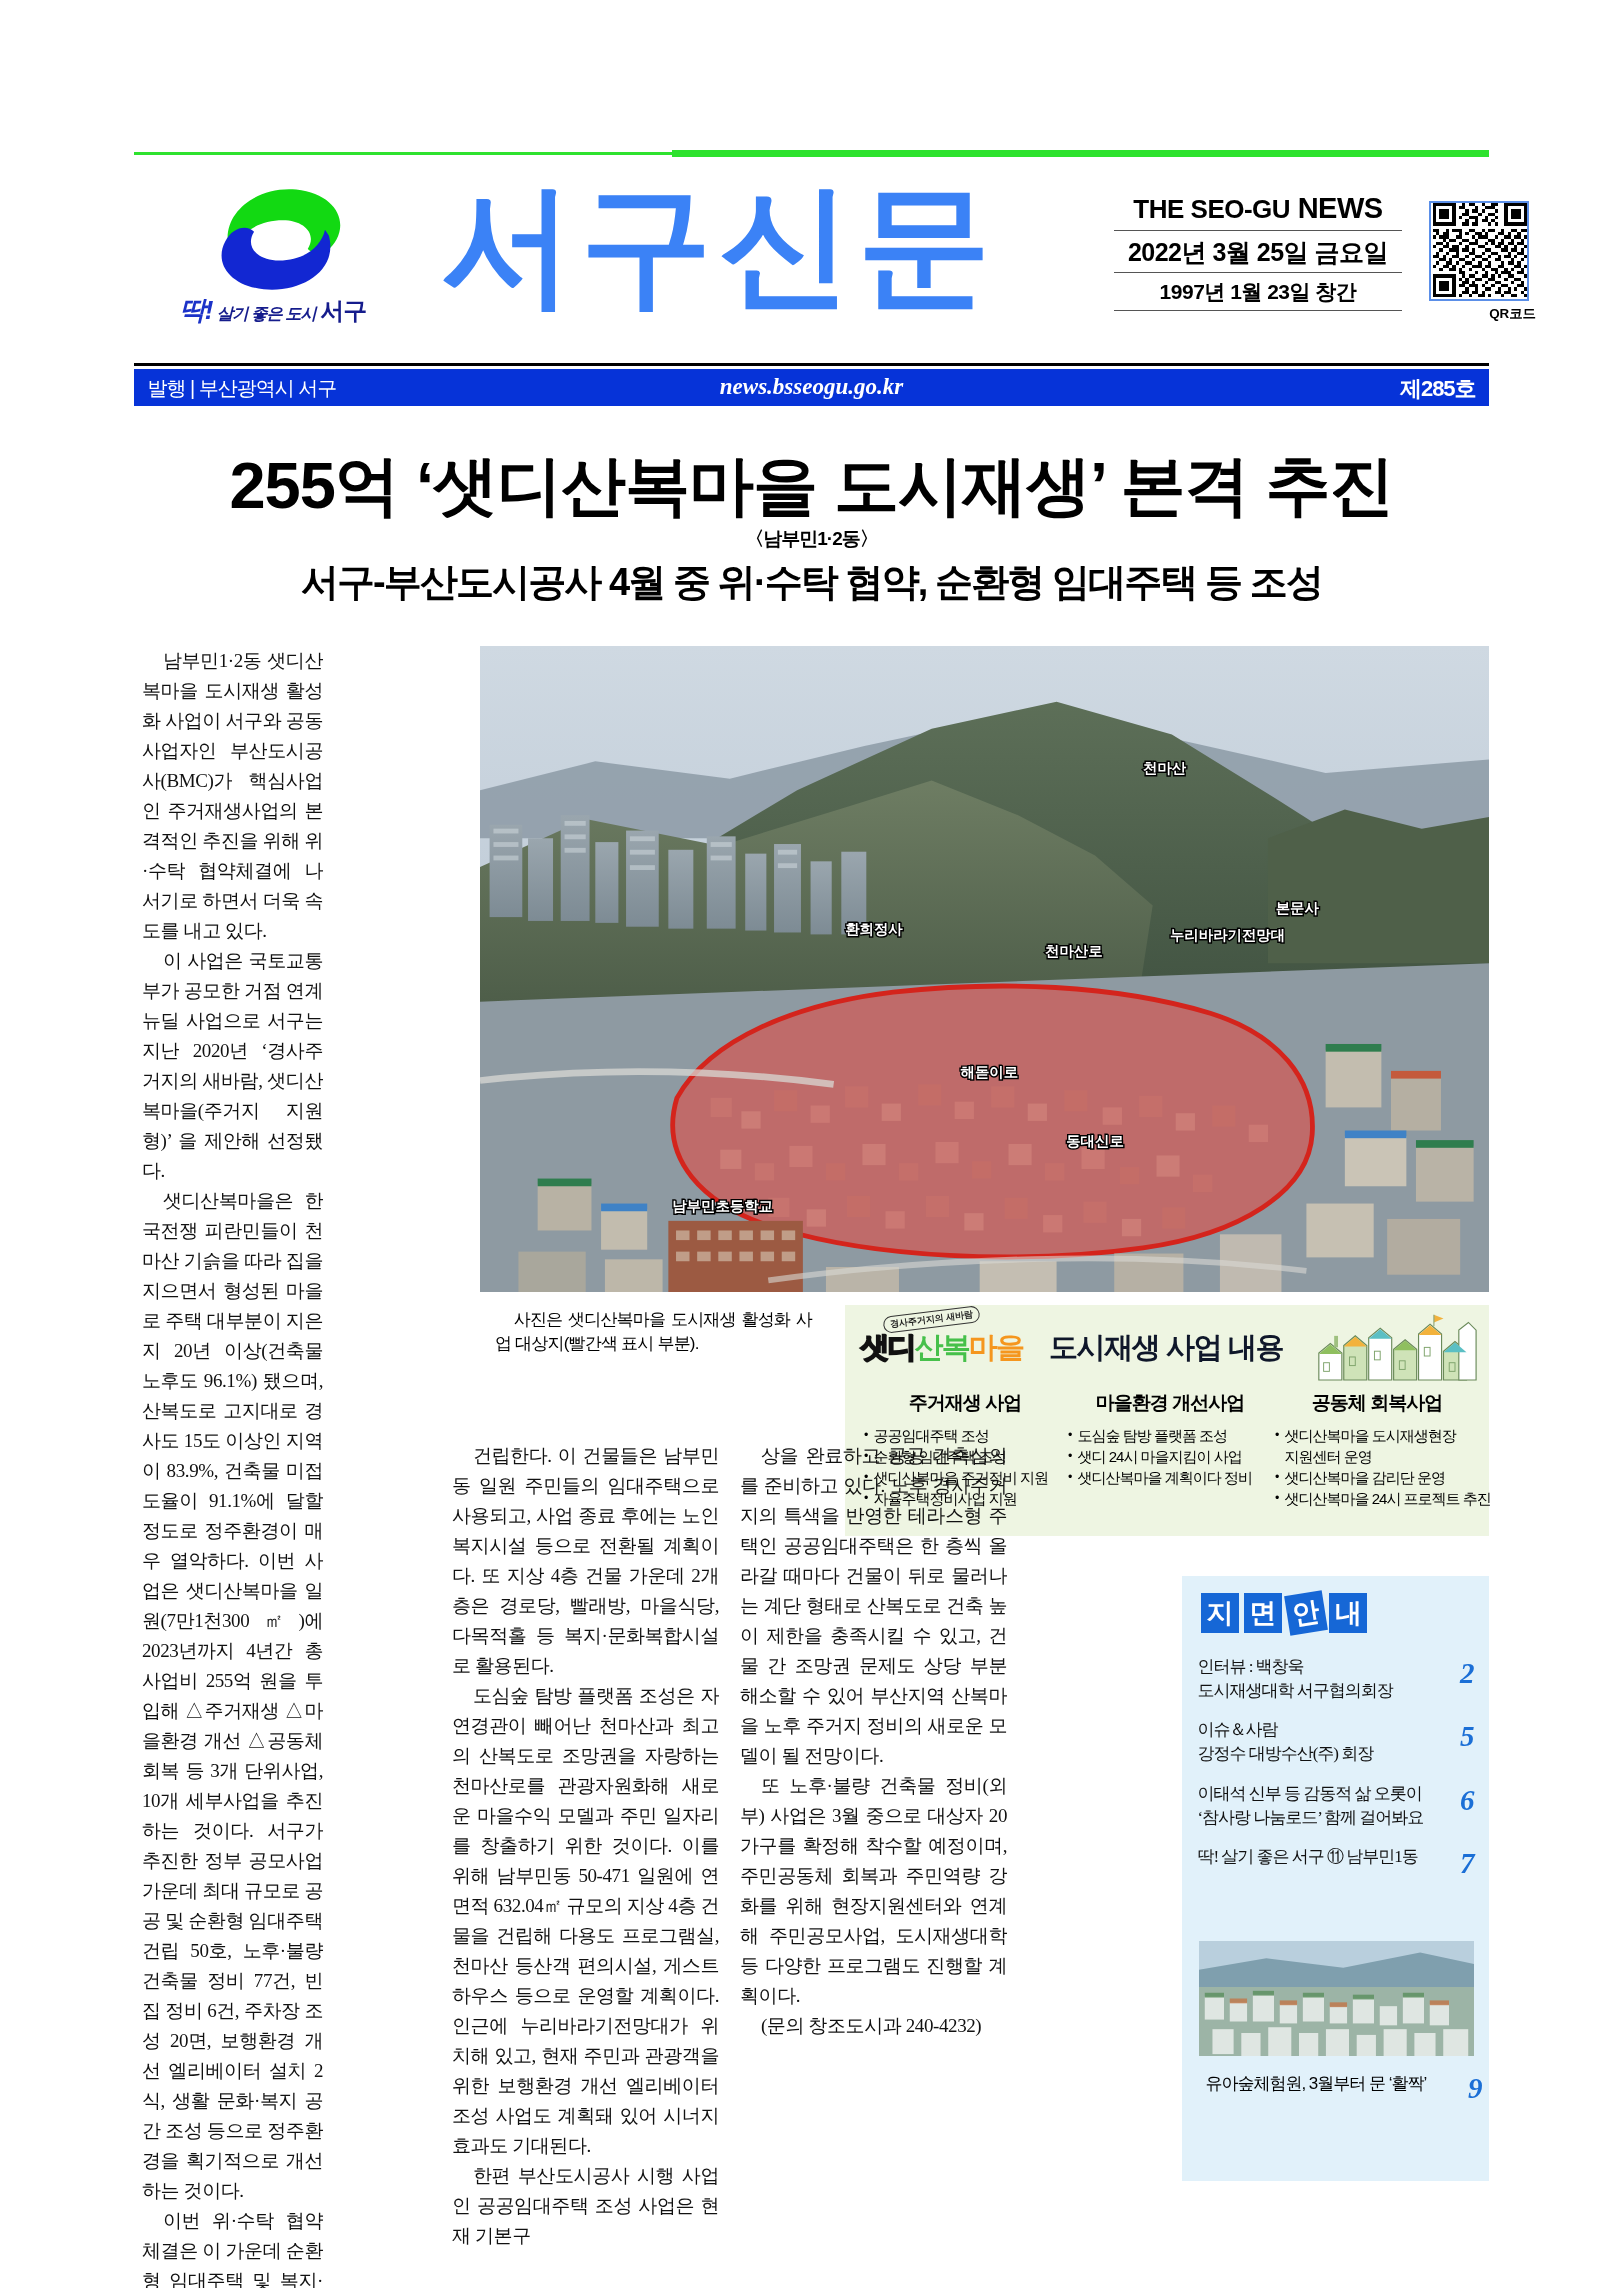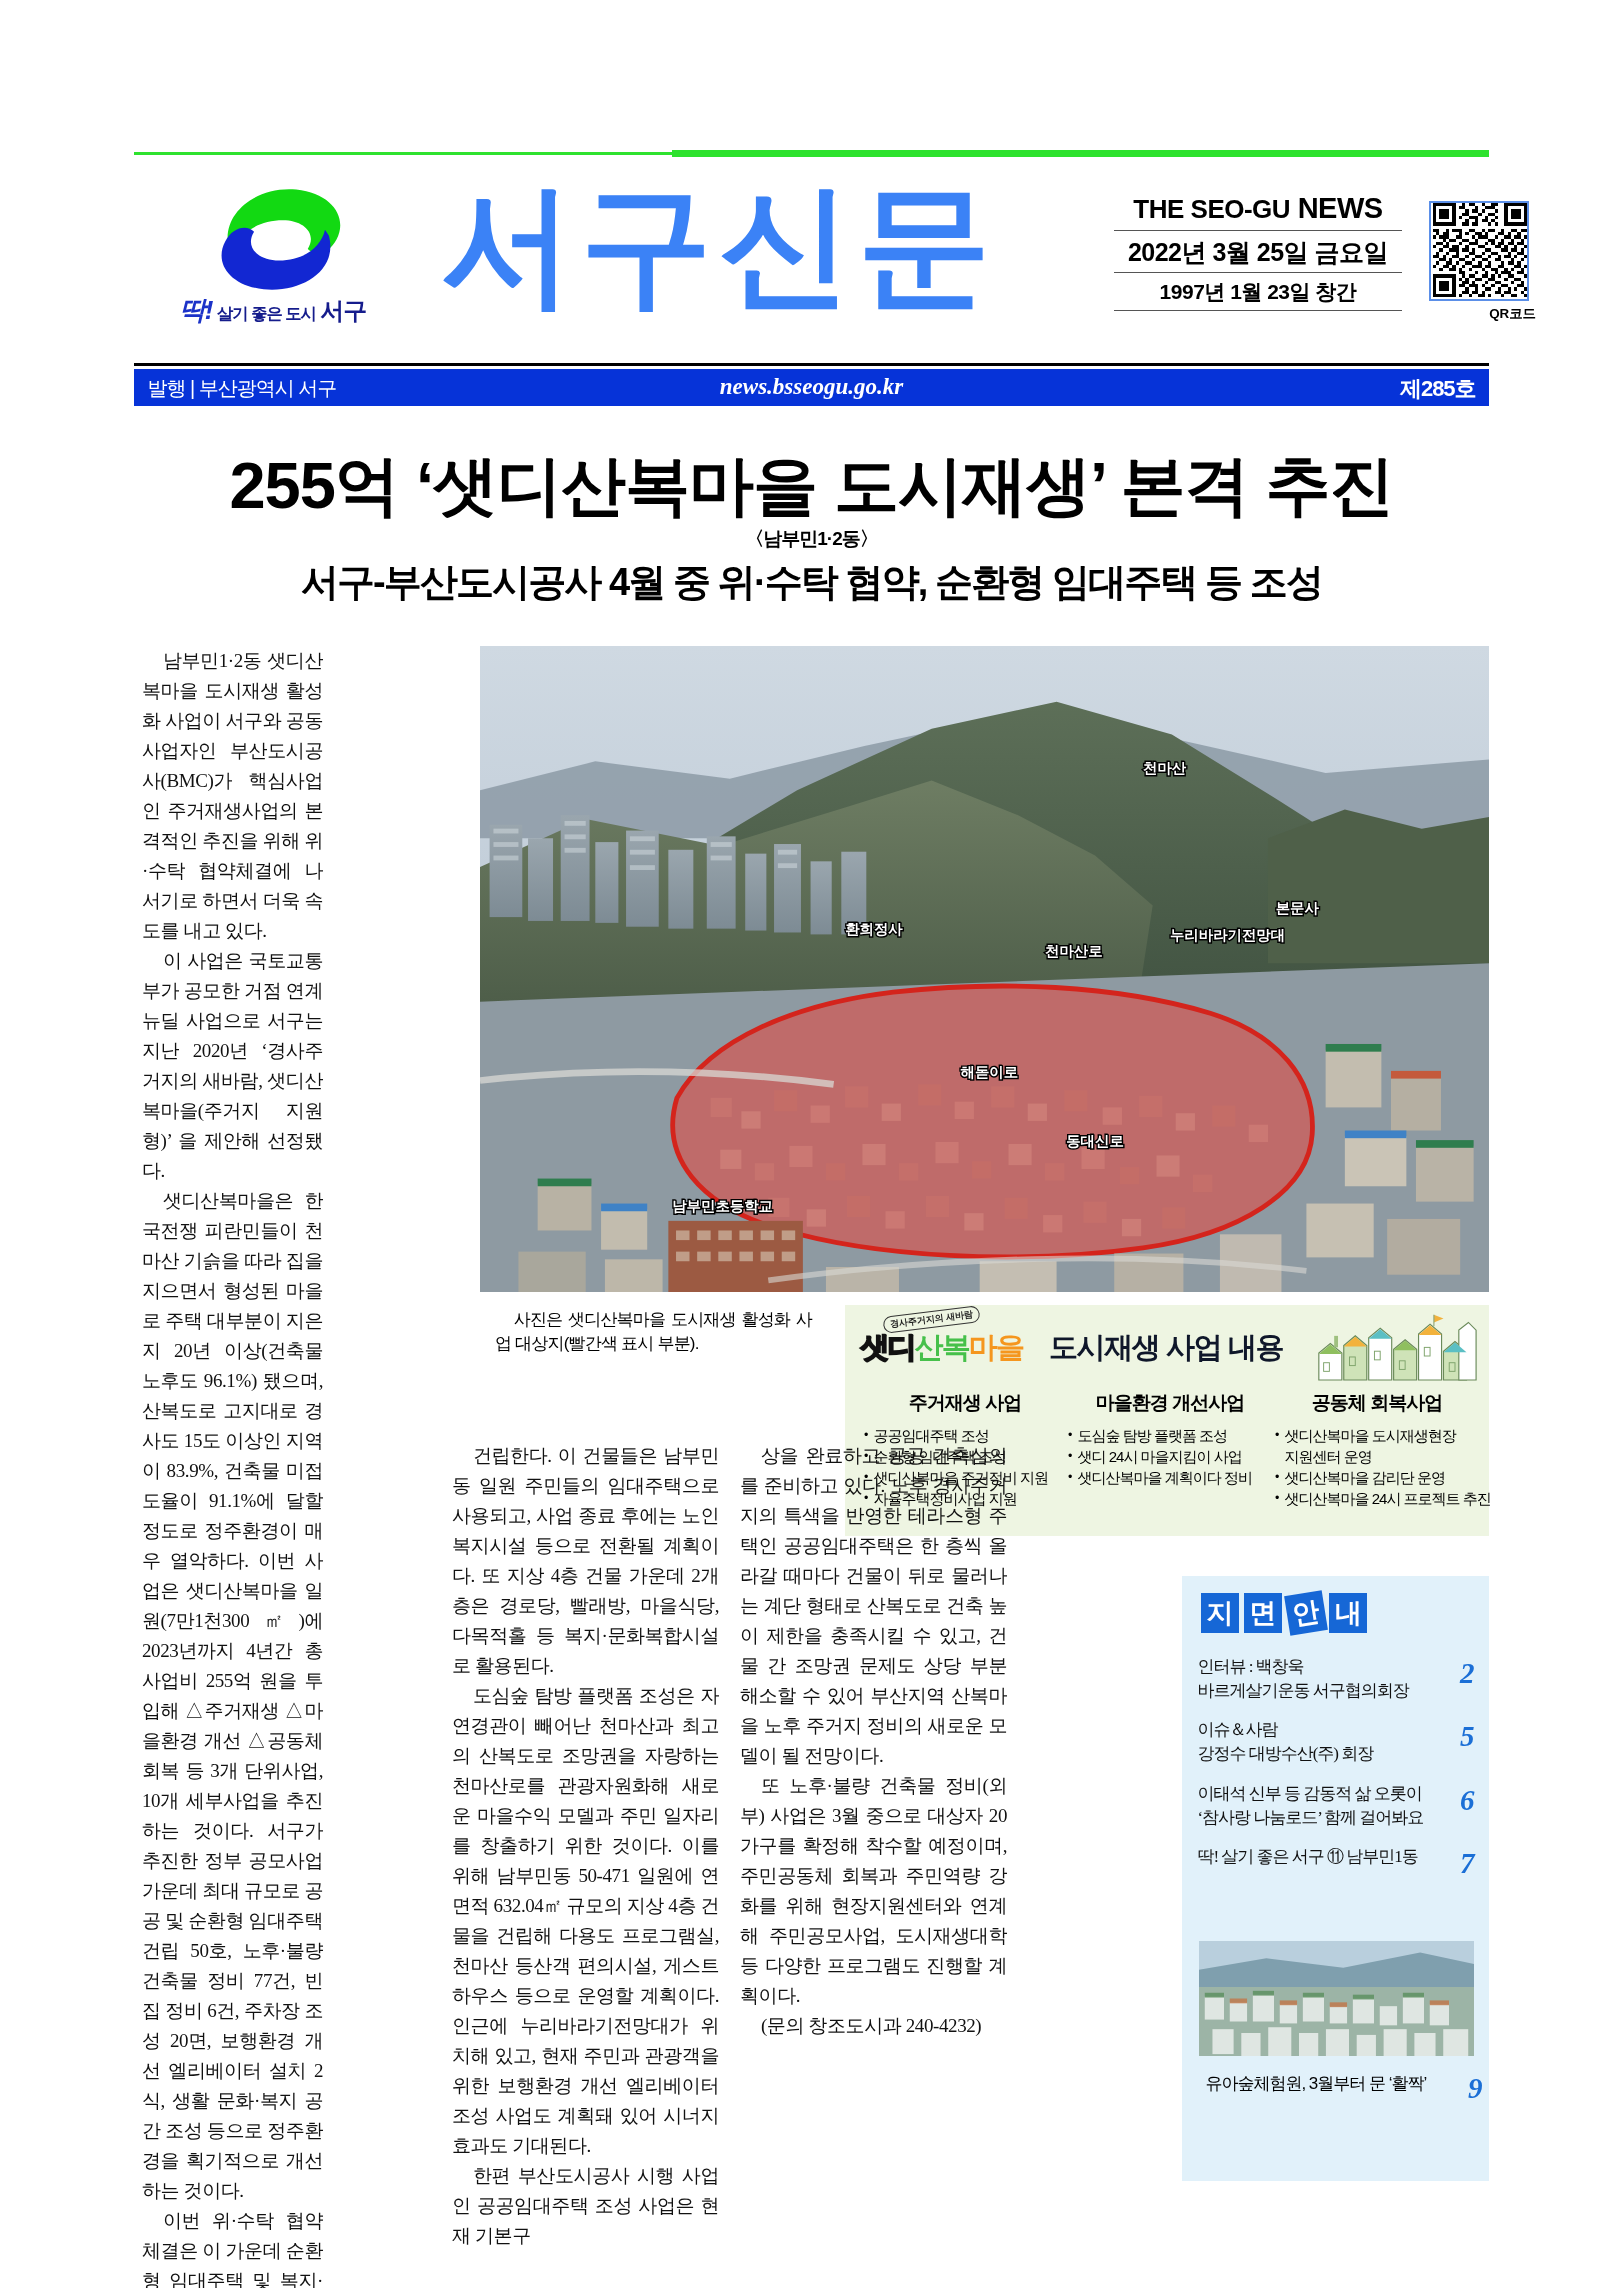--- a/index.html
+++ b/index.html
@@ -28,21 +28,21 @@
 
   .logo-wrap { position:absolute; left:9.6px; top:17.3px; width:259px; height:163px; }
   .logo-mark { position:absolute; left:58px; top:0px; width:154px; height:115px; }
   .logo-slogan {
     position:absolute; left:0px; top:113px; width:259px;
     text-align:center; white-space:nowrap;
     font-family:"Liberation Sans", sans-serif;
     font-size:20px; font-weight:700; color:#151c8c; letter-spacing:-1px;
   }
   .logo-slogan .ttak { color:#1b32c8; font-size:26px; font-style:italic; font-weight:800; }
-  .logo-slogan .sm { font-size:16.3px; font-weight:600; }
+  .logo-slogan .sm { font-size:16.3px; font-weight:600;font-style:italic; }
   .logo-slogan .seogu { font-size:24px; font-weight:800; }
 
   .title-ko {
     position:absolute; left:307px; top:-3.8px; width:692px; height:183px;
     font-family:"Liberation Sans", sans-serif;
     font-size:133px; font-weight:800; letter-spacing:5.8px;
     line-height:173px; white-space:nowrap;
     color:#3b82f6;
   }
 
@@ -741,21 +741,21 @@
     <p>(문의 창조도시과 240-4232)</p>
   </div>
 
   <div class="index-panel">
     <div class="index-title">
       <span>지</span><span>면</span><span class="tilt">안</span><span>내</span>
     </div>
 
     <div class="index-list">
       <div class="index-item">
-        <div class="txt"><span>인터뷰 : 백창욱</span><br><span>바르게살기운동 서구협의회장</span></div>
+        <div class="txt"><span>인터뷰 : 백창욱</span><br><span>도시재생대학 서구협의회장</span></div>
         <div class="num">2</div>
       </div>
       <div class="index-item">
         <div class="txt"><span>이슈＆사람</span><br><span>강정수 대방수산(주) 회장</span></div>
         <div class="num">5</div>
       </div>
       <div class="index-item">
         <div class="txt"><span>이태석 신부 등 감동적 삶 오롯이</span><br><span>‘참사랑 나눔로드’ 함께 걸어봐요</span></div>
         <div class="num">6</div>
       </div>

